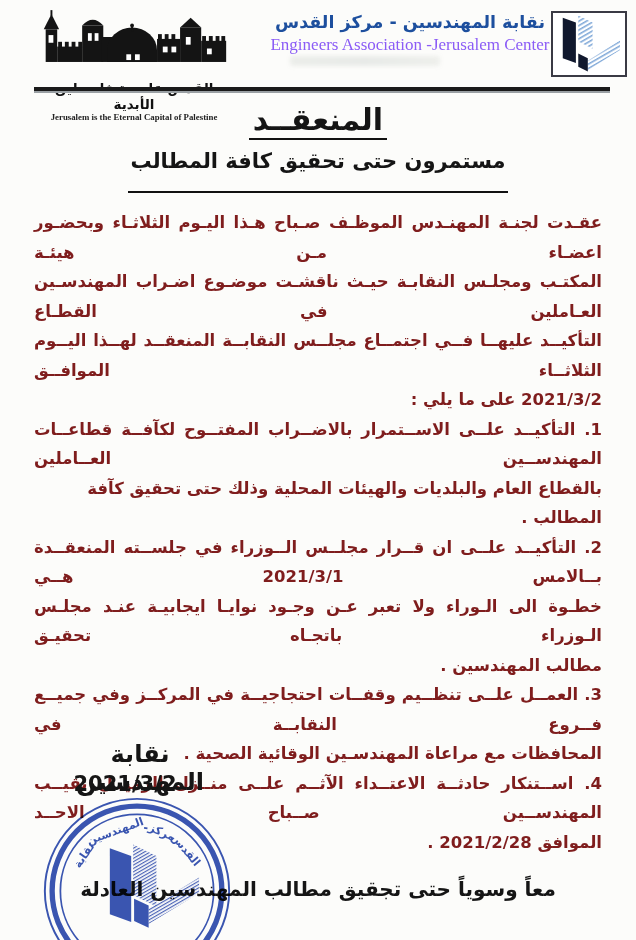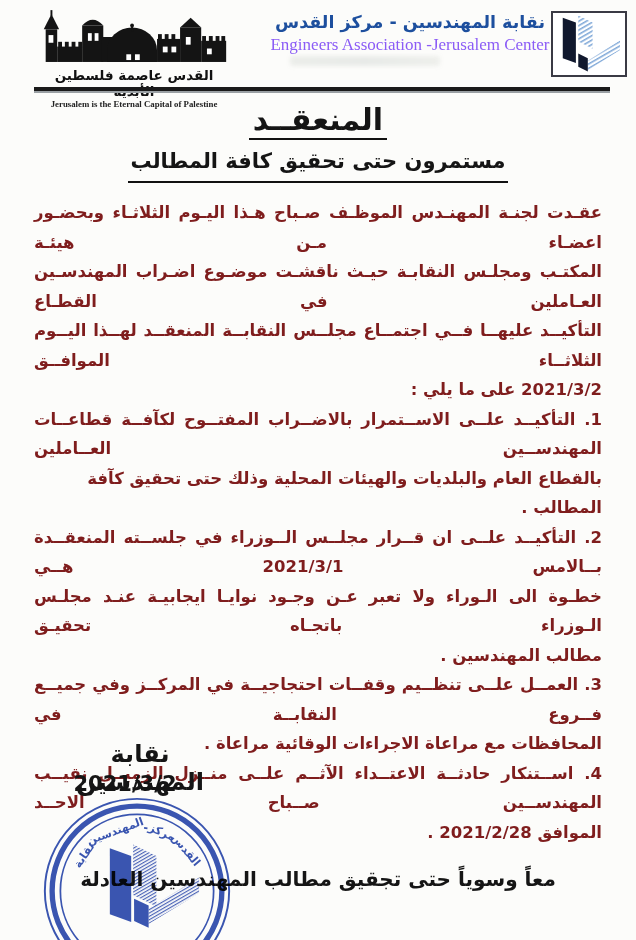--- a/index.html
+++ b/index.html
@@ -6,39 +6,39 @@
   html,body { background:#e8e8e6; }
   .page {
     position:relative; width:636px; height:940px; margin:0 auto;
     background:#fcfcfa; overflow:hidden;
     font-family:"DejaVu Sans","Liberation Sans",sans-serif;
     color:#151515; direction:rtl;
   }
   
   .skyline-block { position:absolute; top:8px; left:34px; width:200px; text-align:center; direction:rtl; }
   .skyline-block svg { display:block; margin:0 auto; }
-  .skyline-caption-ar { font-size:13.5px; font-weight:700; color:#111; letter-spacing:.5px; margin-top:1px; }
+  .skyline-caption-ar { font-size:13.5px; font-weight:700; color:#111; letter-spacing:.5px; margin-top:14px; }
   .skyline-caption-en { font-family:"Liberation Serif",serif; font-size:8.8px; font-weight:700; color:#222; direction:ltr; }
   .org-block { position:absolute; top:12px; left:250px; width:320px; text-align:center; }
   .org-ar { font-size:17.5px; font-weight:700; color:#1d4f9e; letter-spacing:0; }
   .org-en { font-family:"Liberation Serif",serif; font-size:17px; color:#8b5cf6; direction:ltr; margin-top:3px; white-space:nowrap; }
   .logo-box { position:absolute; top:11px; left:551px; width:76px; height:66px;
     border:2px solid #3a3a44; background:#fff; }
   .ghost { position:absolute; top:56px; left:290px; width:150px; height:10px;
     background:linear-gradient(90deg,#d8dcd6,#cfd5d2,#dde0da); opacity:.45; filter:blur(2px); border-radius:3px; }
   .divider { position:absolute; top:87px; left:34px; right:26px; height:6px;
     border-top:4px solid #1a1a1a; border-bottom:2px solid #9aa0a4; }
   
   .content { position:absolute; top:98px; left:34px; right:34px; }
   .doc-title { text-align:center; margin-top:4px; }
   .doc-title span { display:inline-block; font-size:30px; font-weight:700;
     border-bottom:2.5px solid #111; padding:0 4px 1px; }
   .doc-subtitle { text-align:center; margin-top:9px; }
   .doc-subtitle span { display:inline-block; font-size:21px; font-weight:700;
-    border-bottom:2px solid #111; padding:0 2px 8px; }
+    border-bottom:2px solid #111; padding:0 2px 18px; }
   .bodytext { margin-top:15px; font-size:16.5px; font-weight:700; color:#7f1d1d; }
   .bodytext .ln { line-height:29.5px; }
   .jline { text-align:justify; text-align-last:justify; text-justify:inter-word; }
   .rline { text-align:right; }
   .closing { text-align:center; margin-top:20px; font-size:20px; font-weight:700; }
   
   .sig-org  { position:absolute; top:740px; left:58px; width:164px; text-align:center;
     font-size:24px; font-weight:700; }
   .sig-date { position:absolute; top:772px; left:50px; width:150px; text-align:center;
     font-size:21px; font-weight:700; direction:ltr; }
@@ -132,21 +132,21 @@
       <div class="ln rline">2021/3/2 على ما يلي :</div>
 
       <div class="ln jline">1. التأكيــد علــى الاســتمرار بالاضــراب المفتــوح لكآفــة قطاعــات المهندســين العــاملين</div>
       <div class="ln rline">بالقطاع العام والبلديات والهيئات المحلية وذلك حتى تحقيق كآفة المطالب .</div>
 
       <div class="ln jline">2. التأكيــد علــى ان قــرار مجلــس الــوزراء في جلســته المنعقــدة بــالامس 2021/3/1 هــي</div>
       <div class="ln jline">خطـوة الى الـوراء ولا تعبر عـن وجـود نوايـا ايجابيـة عنـد مجلـس الـوزراء باتجـاه تحقيـق</div>
       <div class="ln rline">مطالب المهندسين .</div>
 
       <div class="ln jline">3. العمــل علــى تنظــيم وقفــات احتجاجيــة في المركــز وفي جميــع فــروع النقابــة في</div>
-      <div class="ln rline">المحافظات مع مراعاة الاجراءات الوقائية مراعاة .</div>
+      <div class="ln rline">المحافظات مع مراعاة المهندسـين الوقائية الصحية .</div>
 
       <div class="ln jline">4. اســتنكار حادثــة الاعتــداء الآثــم علــى منــزل الزميــل نقيــب المهندســين صــباح الاحــد</div>
       <div class="ln rline">الموافق 2021/2/28 .</div>
     </div>
 
     <div class="closing">معاً وسوياً حتى تجقيق مطالب المهندسين العادلة</div>
   </div>
 
   <div class="sig-org">نقابة المهندسين</div>
   <div class="sig-date">2021/3/2</div>

